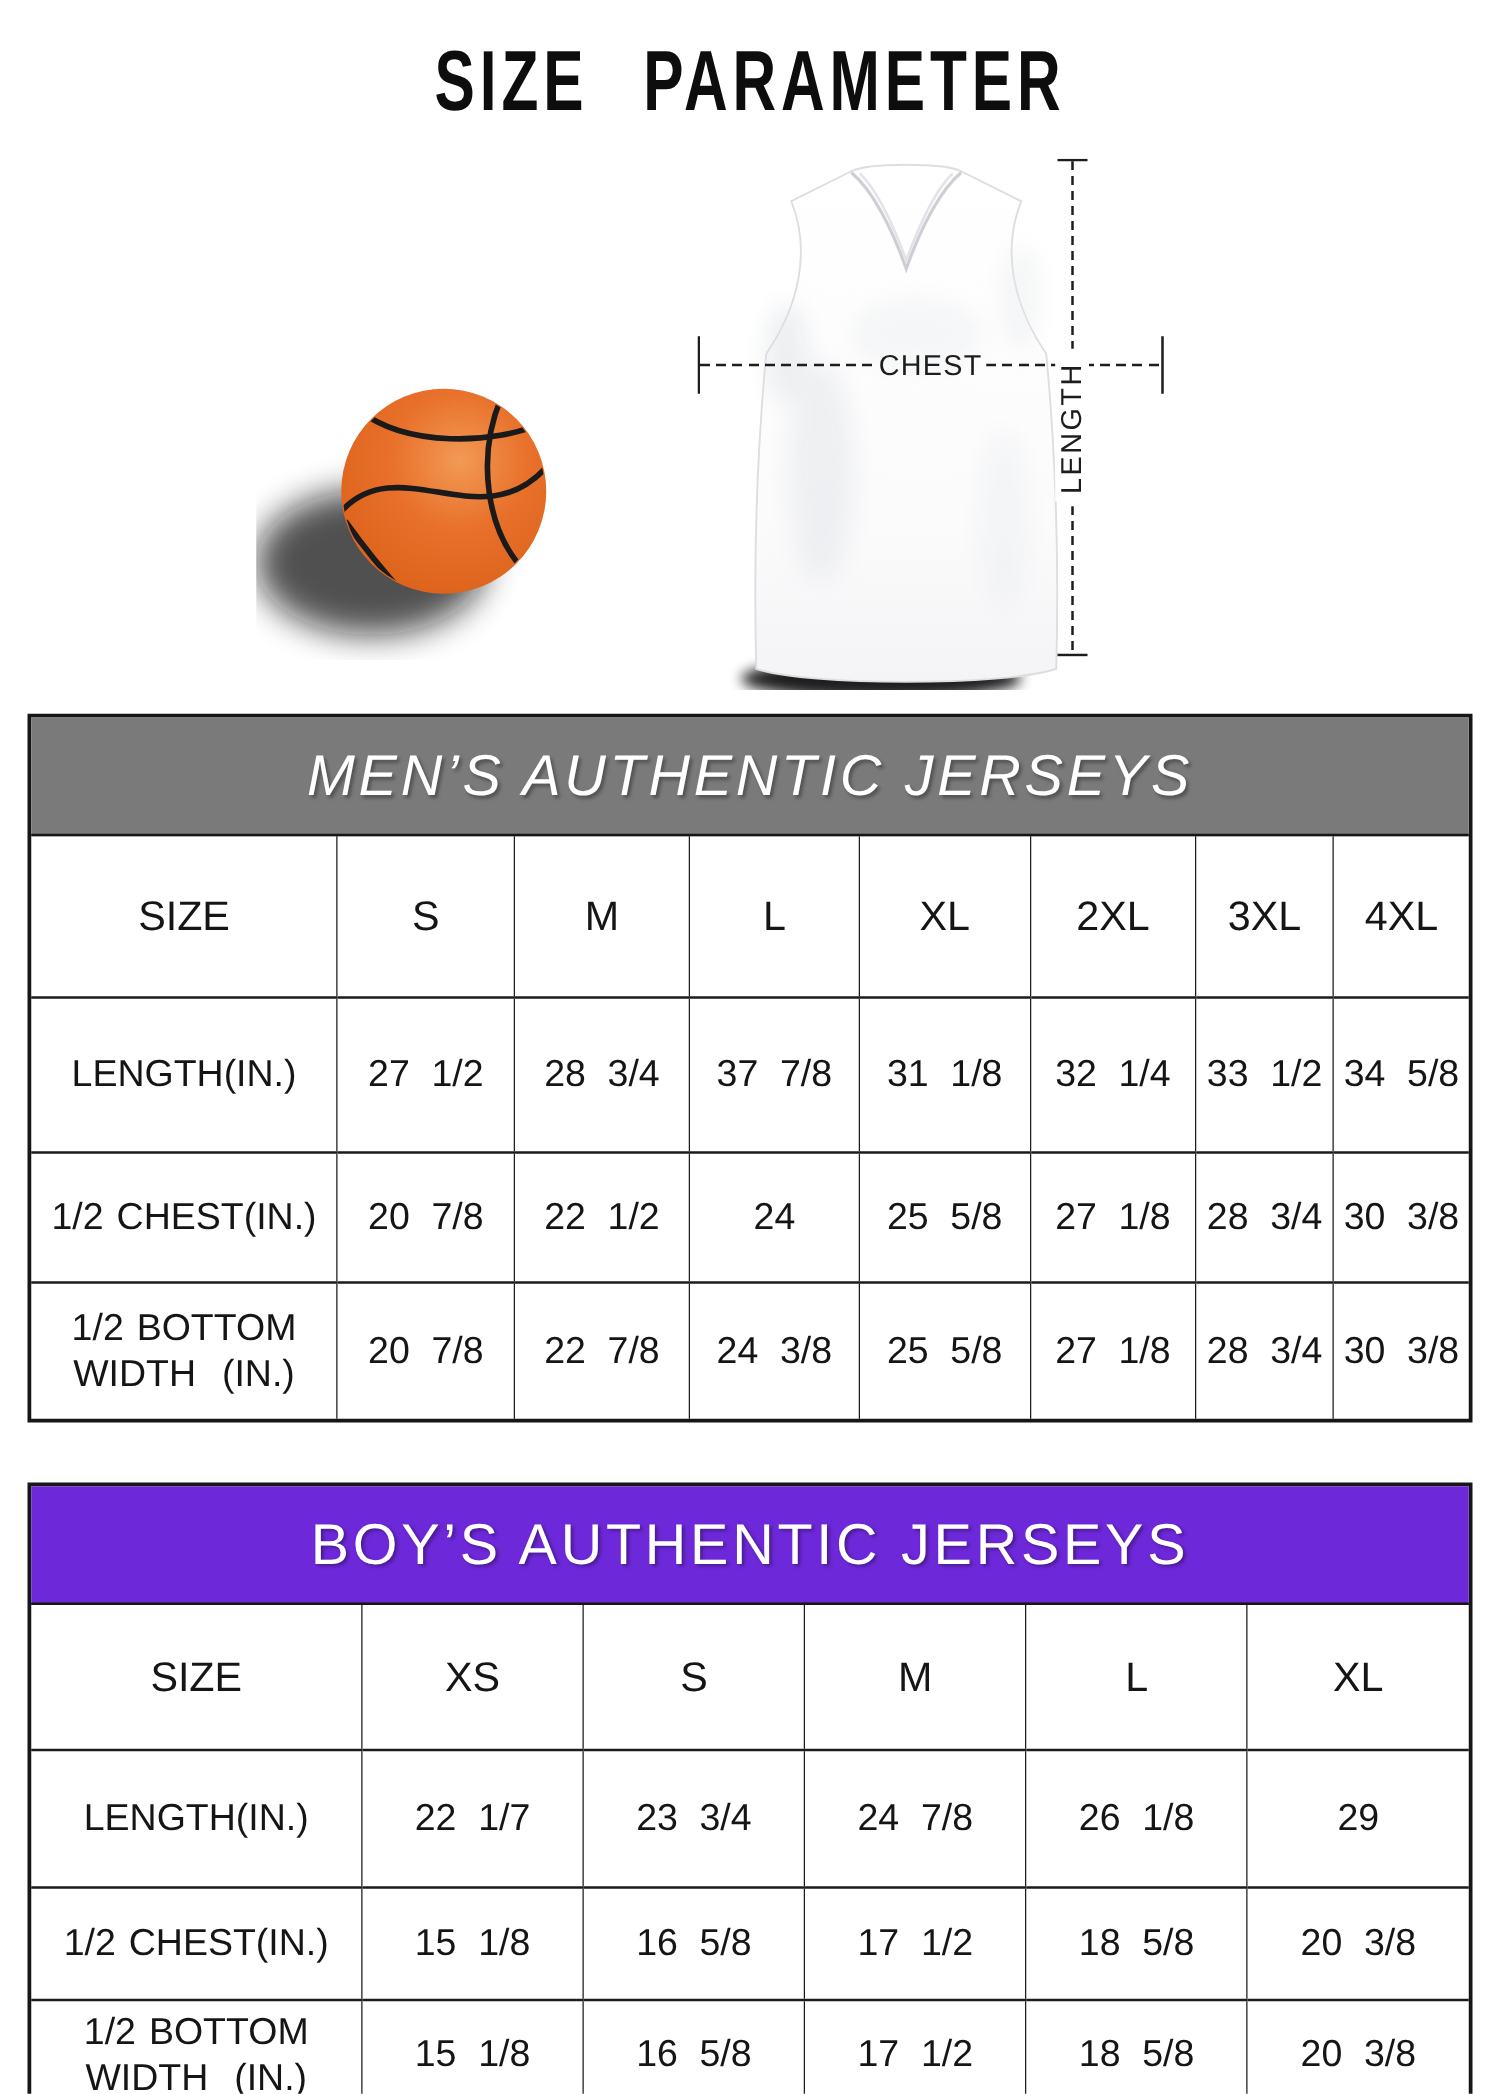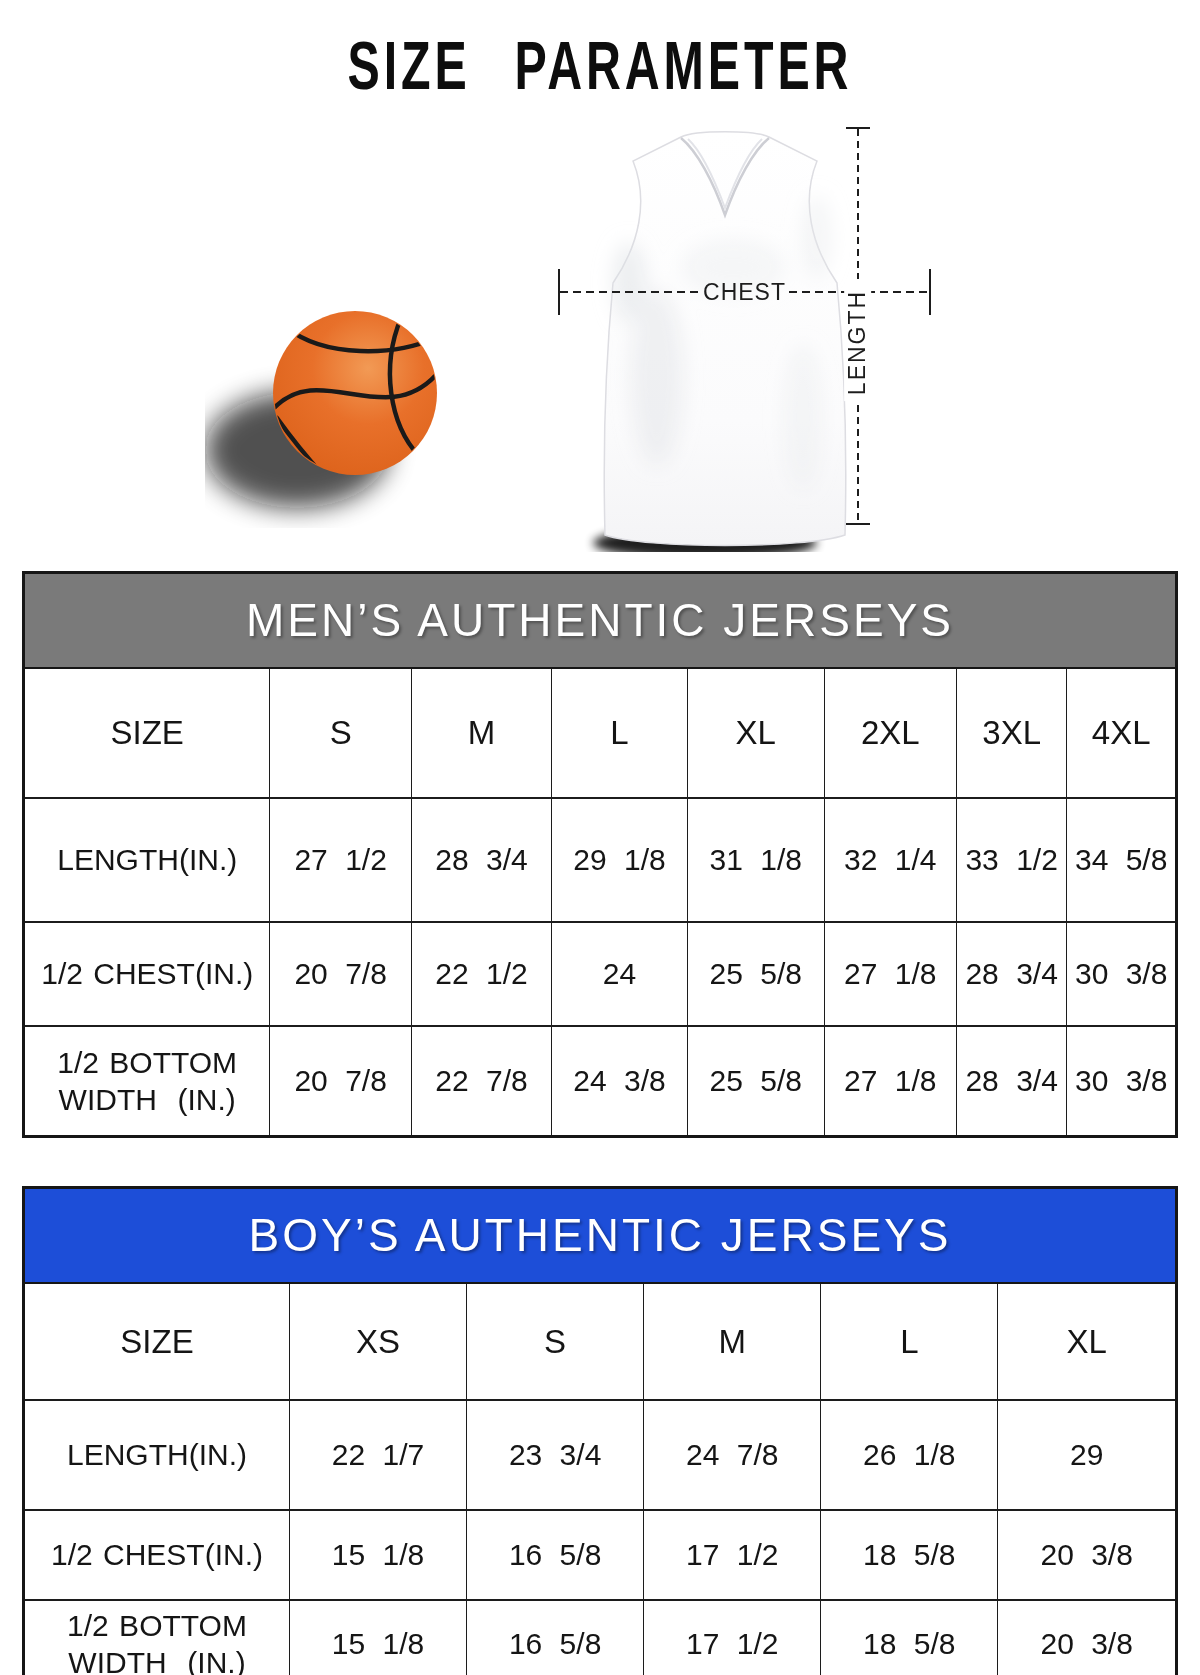--- a/index.html
+++ b/index.html
@@ -143,21 +143,21 @@
     <div class="dash-v top"></div>
     <div class="length-labelbox">
       <span>LENGTH</span>
     </div>
     <div class="dash-v bot"></div>
     <div class="tick-h"></div>
   </div>
 </div>
 
 <div class="size-table mens">
-  <div class="band" style="background: rgb(122, 122, 122);">MEN’S AUTHENTIC JERSEYS</div>
+  <div class="band" style="background: rgb(122, 122, 122); font-style: italic;">MEN’S AUTHENTIC JERSEYS</div>
   <table>
     <colgroup>
       <col style="width:21.3%">
         <col style="width:12.3%">
         <col style="width:12.2%">
         <col style="width:11.8%">
       <col style="width:11.9%">
         <col style="width:11.5%">
         <col style="width:9.6%">
         <col style="width:9.4%">
@@ -170,21 +170,21 @@
       <td>L</td>
       <td>XL</td>
       <td>2XL</td>
       <td>3XL</td>
       <td>4XL</td>
     </tr>
     <tr class="r1">
       <td class="lbl">LENGTH(IN.)</td>
       <td>27 1/2</td>
       <td>28 3/4</td>
-      <td>29 1/8</td>
+      <td>37 7/8</td>
       <td>31 1/8</td>
       <td>32 1/4</td>
       <td>33 1/2</td>
       <td>34 5/8</td>
     </tr>
     <tr class="r2">
       <td class="lbl">1/2 CHEST(IN.)</td>
       <td>20 7/8</td>
       <td>22 1/2</td>
       <td>24</td>
@@ -202,21 +202,21 @@
       <td>25 5/8</td>
       <td>27 1/8</td>
       <td>28 3/4</td>
       <td>30 3/8</td>
     </tr>
   </tbody>
     </table>
 </div>
 
 <div class="size-table boys">
-  <div class="band" style="background: #1d4ed8;">BOY’S AUTHENTIC JERSEYS</div>
+  <div class="band" style="background: #6d28d9;">BOY’S AUTHENTIC JERSEYS</div>
   <table>
     <colgroup>
       <col style="width:23%">
         <col style="width:15.4%">
         <col style="width:15.4%">
       <col style="width:15.4%">
         <col style="width:15.4%">
         <col style="width:15.4%">
     </colgroup>
     <tbody>

